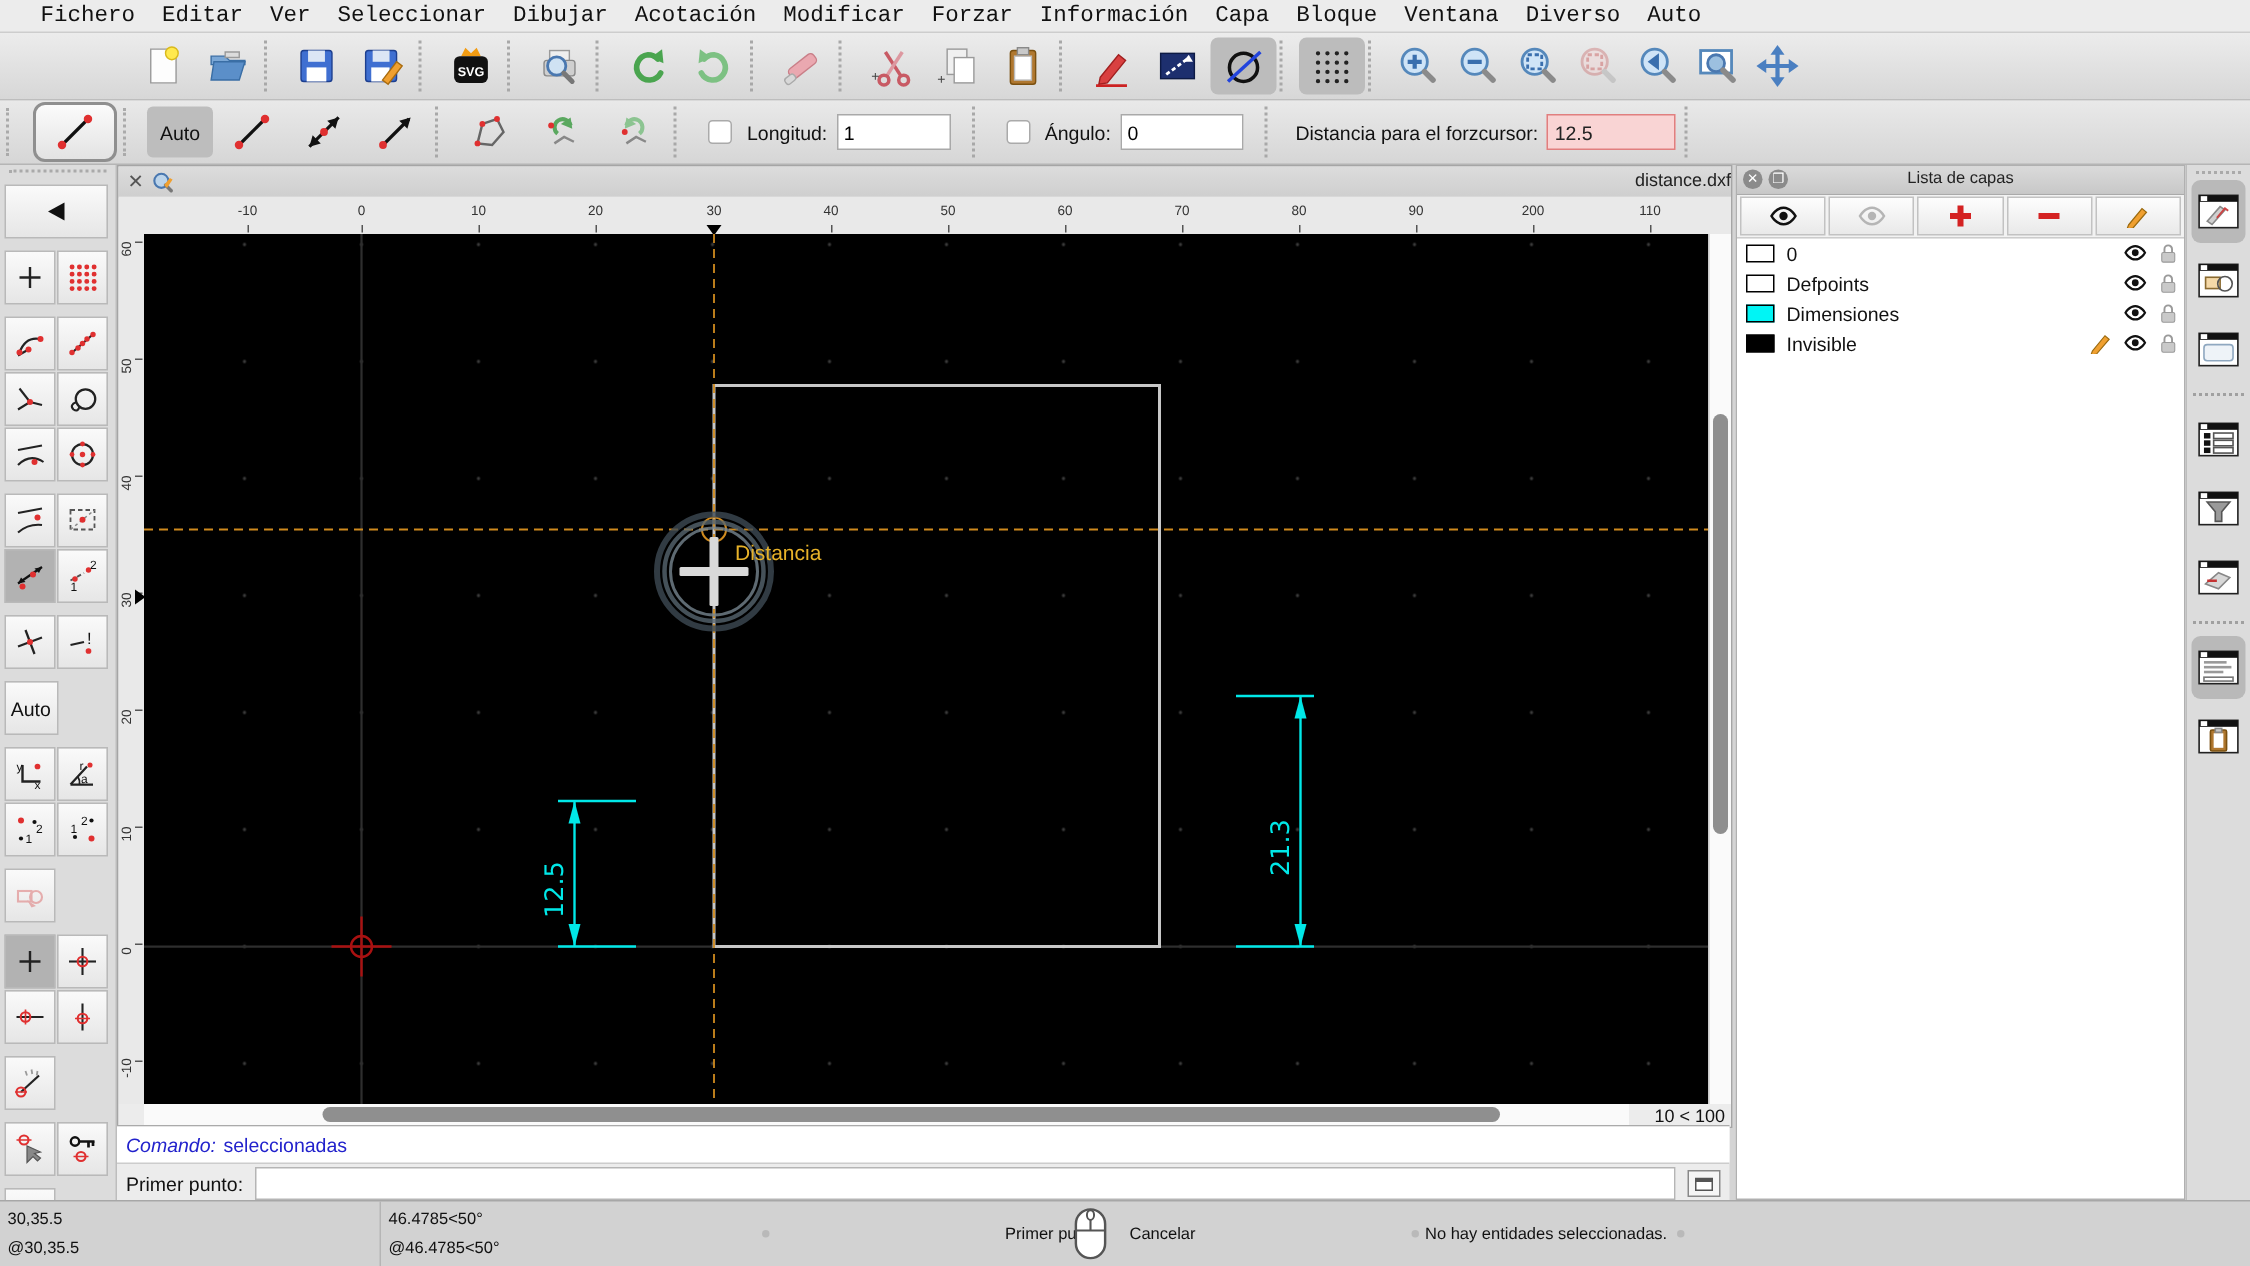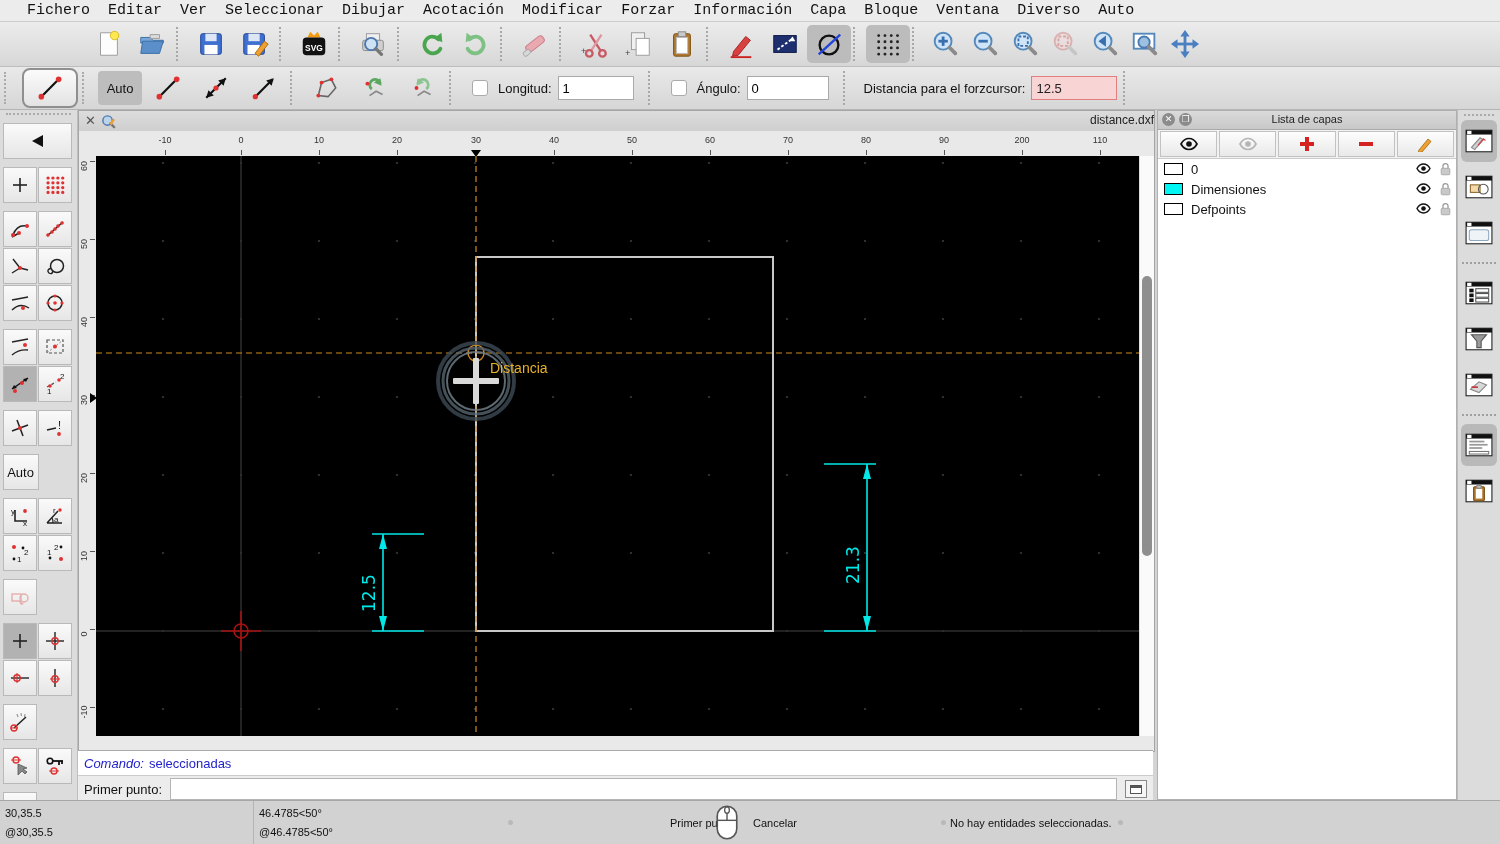--- a/index.html
+++ b/index.html
@@ -748,20 +748,26 @@
           <rect x="357" y="222" width="46" height="6" rx="1"></rect>
           <rect x="377" y="202" width="6" height="46" rx="1"></rect>
         </g>
         <text x="394" y="217" font-size="14" fill="#e7b229" font-family="Liberation Sans,sans-serif">Distancia</text>
       </svg>
     </div>
 
     <div class="vscroll">
         <div class="thumb"></div>
       </div>
+    <div class="hscrollrow">
+      <div class="track">
+          <div class="thumb"></div>
+        </div>
+      <span class="zoomlbl">10 &lt; 100</span>
+    </div>
   </div>
 
   <div class="cmd">
     <div class="hist">
       <span class="cl">Comando:</span>
       <span>seleccionadas</span>
     </div>
     <div class="prompt">
       <span>Primer punto:</span>
       <input value="" style="">
@@ -817,34 +823,49 @@
       <span class="eye"><svg width="17" height="13" viewBox="0 0 20 16">
             <path d="M2 8s3-5.5 8-5.5S18 8 18 8s-3 5.5-8 5.5S2 8 2 8z" fill="none" stroke="#111" stroke-width="1.8"></path>
             <circle cx="10" cy="8" r="2.8" fill="#111"></circle>
           </svg></span>
       <span class="lock"><svg width="13" height="16" viewBox="0 0 18 20">
             <rect x="3" y="9" width="12" height="9" rx="1.5" fill="#c9c9c9" stroke="#9a9a9a"></rect>
             <path d="M5.5 9V6a3.5 3.5 0 0 1 7 0v3" fill="none" stroke="#9a9a9a" stroke-width="1.8"></path>
           </svg></span>
     </div>
     <div class="lrow">
+      <span class="swatch" style="background: rgb(255, 255, 255);"></span>
+      <span>Defpoints</span>
+      <span class="eye"><svg width="17" height="13" viewBox="0 0 20 16">
+            <path d="M2 8s3-5.5 8-5.5S18 8 18 8s-3 5.5-8 5.5S2 8 2 8z" fill="none" stroke="#111" stroke-width="1.8"></path>
+            <circle cx="10" cy="8" r="2.8" fill="#111"></circle>
+          </svg></span>
+      <span class="lock"><svg width="13" height="16" viewBox="0 0 18 20">
+            <rect x="3" y="9" width="12" height="9" rx="1.5" fill="#c9c9c9" stroke="#9a9a9a"></rect>
+            <path d="M5.5 9V6a3.5 3.5 0 0 1 7 0v3" fill="none" stroke="#9a9a9a" stroke-width="1.8"></path>
+          </svg></span>
+    </div>
+    <div class="lrow">
       <span class="swatch" style="background: rgb(0, 245, 245);"></span>
       <span>Dimensiones</span>
       <span class="eye"><svg width="17" height="13" viewBox="0 0 20 16">
             <path d="M2 8s3-5.5 8-5.5S18 8 18 8s-3 5.5-8 5.5S2 8 2 8z" fill="none" stroke="#111" stroke-width="1.8"></path>
             <circle cx="10" cy="8" r="2.8" fill="#111"></circle>
           </svg></span>
       <span class="lock"><svg width="13" height="16" viewBox="0 0 18 20">
             <rect x="3" y="9" width="12" height="9" rx="1.5" fill="#c9c9c9" stroke="#9a9a9a"></rect>
             <path d="M5.5 9V6a3.5 3.5 0 0 1 7 0v3" fill="none" stroke="#9a9a9a" stroke-width="1.8"></path>
           </svg></span>
     </div>
     <div class="lrow">
-      <span class="swatch" style="background: rgb(255, 255, 255);"></span>
-      <span>Defpoints</span>
+      <span class="swatch" style="background: rgb(0, 0, 0);"></span>
+      <span>Invisible</span>
+      <span class="pen"><svg width="15" height="15" viewBox="0 0 16 16">
+            <path d="M2 14 11 3l3 2.5L5 16l-4 0.8z" fill="#f0a030" stroke="#9a6a10" stroke-width="0.8"></path>
+          </svg></span>
       <span class="eye"><svg width="17" height="13" viewBox="0 0 20 16">
             <path d="M2 8s3-5.5 8-5.5S18 8 18 8s-3 5.5-8 5.5S2 8 2 8z" fill="none" stroke="#111" stroke-width="1.8"></path>
             <circle cx="10" cy="8" r="2.8" fill="#111"></circle>
           </svg></span>
       <span class="lock"><svg width="13" height="16" viewBox="0 0 18 20">
             <rect x="3" y="9" width="12" height="9" rx="1.5" fill="#c9c9c9" stroke="#9a9a9a"></rect>
             <path d="M5.5 9V6a3.5 3.5 0 0 1 7 0v3" fill="none" stroke="#9a9a9a" stroke-width="1.8"></path>
           </svg></span>
     </div>
   </div>

